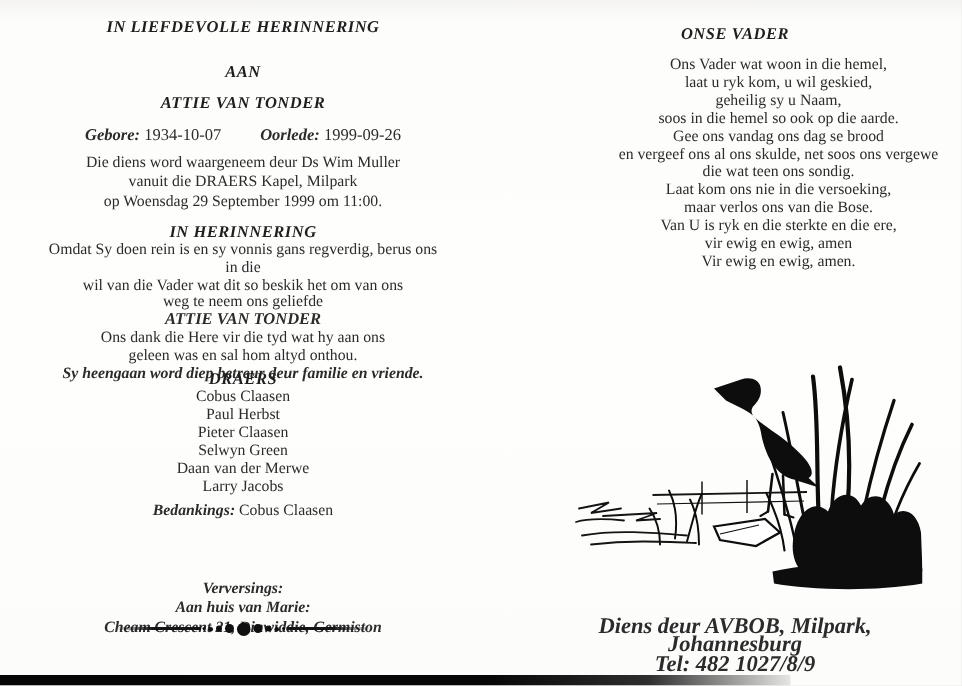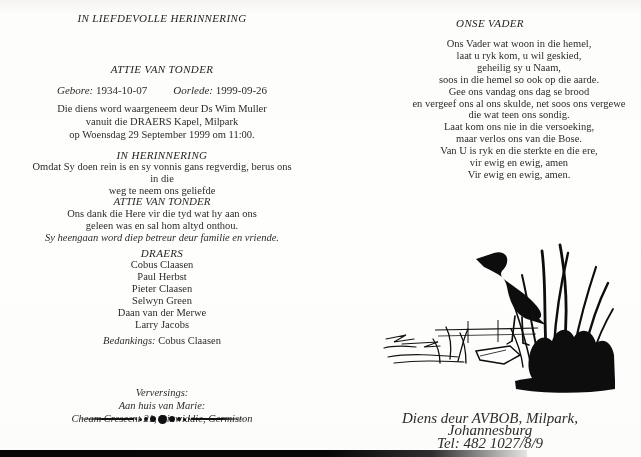--- a/index.html
+++ b/index.html
@@ -6,21 +6,21 @@
   body{width:641px;height:457px;background:#eceae7;}
   .scan{
     position:relative;width:641px;height:457px;overflow:hidden;
     background:linear-gradient(180deg,#f4f3f1 0%,#fdfdfc 3%,#fefefd 55%,#fcfcfb 100%);
     font-family:"Liberation Serif","DejaVu Serif",serif;
     color:#2b2b2b;
   }
   .blk{position:absolute;text-align:center;}
   .lcol{left:28px;width:268px;}
   .rcol{left:383px;width:214px;}
-  .bi{font-weight:normal;font-style:italic;}
+  .bi{font-weight:bold;font-style:italic;}
   .heading{font-size:11px;letter-spacing:.35px;color:#1e1e1e;}
   .body-t{font-size:10.5px;}
   .svc{line-height:12.8px;}
   .mem{line-height:11.8px;}
   .bearers{line-height:12.1px;}
   .refr{line-height:12.8px;font-size:10.5px;margin-top:31px;}
   .prayer{line-height:11.9px;margin-left:29px;}
   .footer{line-height:12.4px;font-size:15px;}
   .dates{display:flex;justify-content:center;gap:26px;font-size:11px;}
   .ornament{display:flex;align-items:center;justify-content:center;width:172px;margin:0 auto;height:10px;}
@@ -38,37 +38,39 @@
     background:linear-gradient(90deg,#060606 0%,#070707 62%,#2e2e2e 82%,rgba(70,70,70,.12) 100%);
   }
   .heron{position:absolute;left:380px;top:243px;width:235px;height:152px;}
 </style>
 </head>
 <body>
 
 <div class="scan">
 
   <div class="blk lcol heading bi" style="top:12px">IN LIEFDEVOLLE HERINNERING</div>
+  <div class="blk lcol heading bi" style="top:42px">AAN</div>
   <div class="blk lcol heading bi" style="top:63px">ATTIE VAN TONDER</div>
 
   <div class="blk lcol dates" style="top:84px">
     <span><span class="bi">Gebore:</span> <span>1934-10-07</span></span>
     <span><span class="bi">Oorlede:</span> <span>1999-09-26</span></span>
   </div>
 
   <div class="blk lcol body-t svc" style="top:103px">
     <div>Die diens word waargeneem deur Ds Wim Muller</div>
     <div>vanuit die DRAERS Kapel, Milpark</div>
     <div>op Woensdag 29 September 1999 om 11:00.</div>
   </div>
 
   <div class="blk lcol heading bi" style="top:149px">IN HERINNERING</div>
 
   <div class="blk lcol body-t mem" style="top:161px">
     <div>Omdat Sy doen rein is en sy vonnis gans regverdig, berus ons in die</div>
+    <div>wil van die Vader wat dit so beskik het om van ons</div>
     <div>weg te neem ons geliefde</div>
     <div class="bi" style="font-size:11px">ATTIE VAN TONDER</div>
     <div>Ons dank die Here vir die tyd wat hy aan ons</div>
     <div>geleen was en sal hom altyd onthou.</div>
     <div class="bi">Sy heengaan word diep betreur deur familie en vriende.</div>
   </div>
 
   <div class="blk lcol heading bi" style="top:247px">DRAERS</div>
 
   <div class="blk lcol body-t bearers" style="top:259px">

